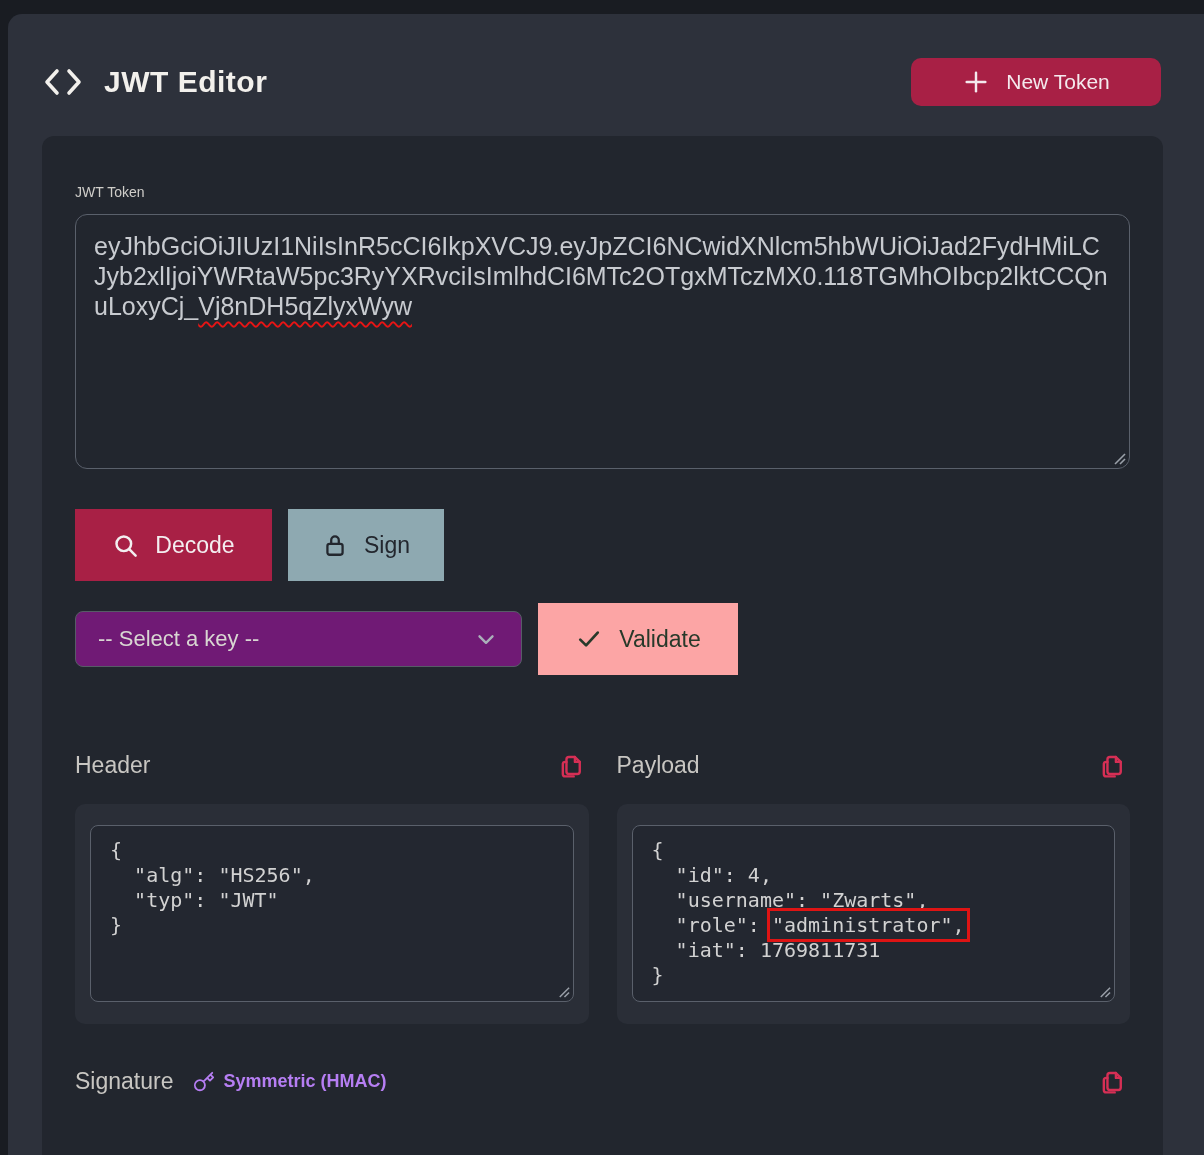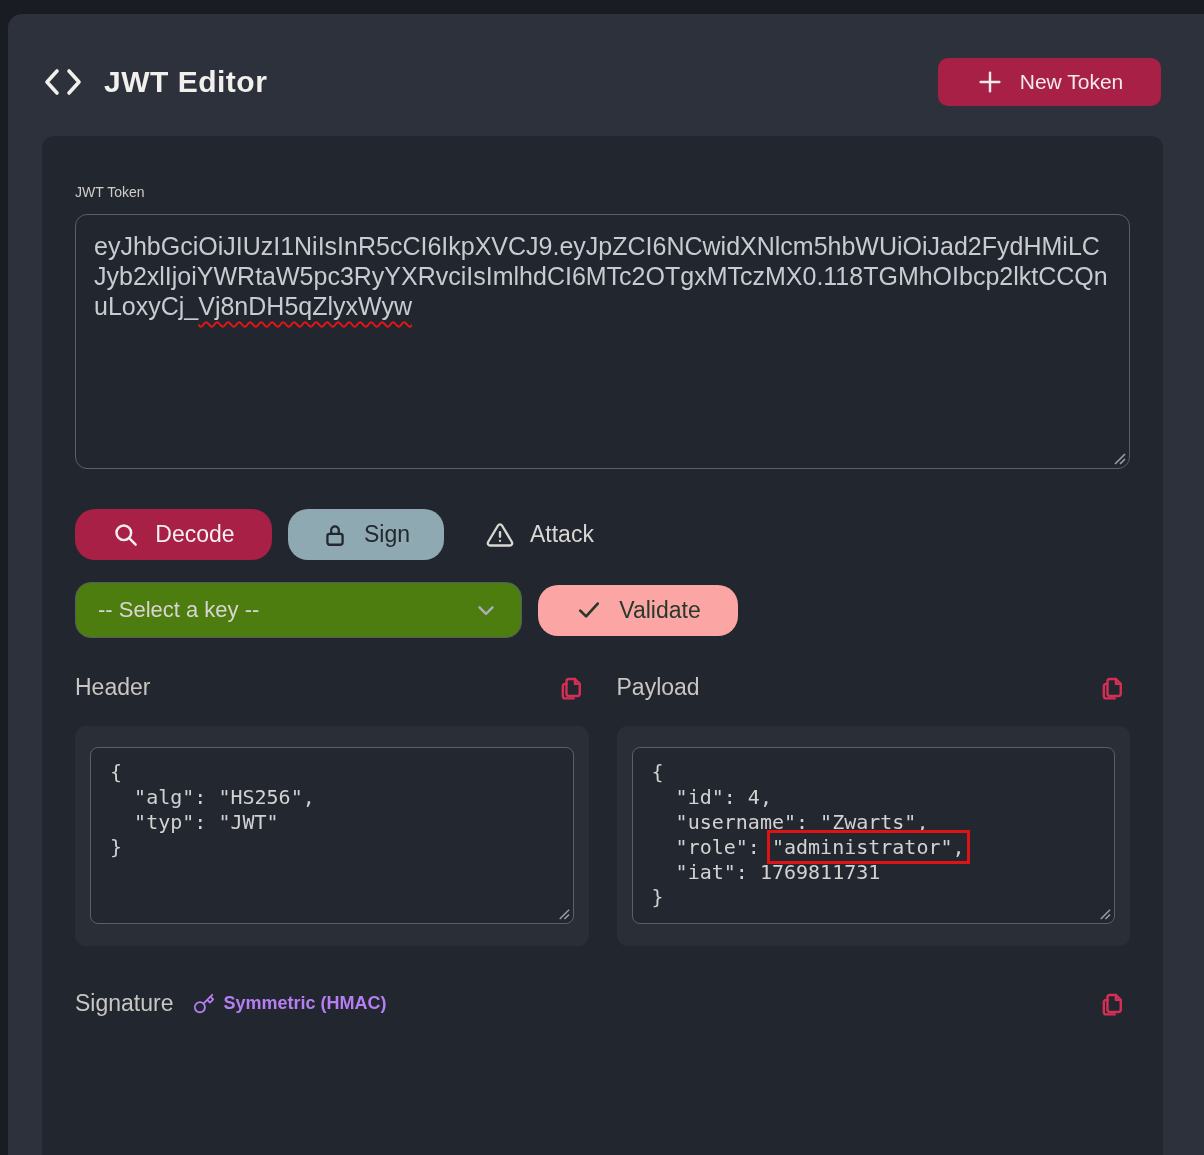--- a/index.html
+++ b/index.html
@@ -18,21 +18,21 @@
   .app-header {
     display:flex; justify-content:space-between; align-items:center;
     padding:44px 43px 0 34px;
   }
   .app-title-wrap { display:flex; gap:20px; }
   .app-title {
     font-size:30px; font-weight:bold; color:#f2f0ec; letter-spacing:0.5px;
   }
   .code-icon { display:flex; align-items:center; color:#f2f0ec; }
   .btn-new-token {
-    width:223px; height:48px; border:none; border-radius:10px;
+    width:250px; height:48px; border:none; border-radius:10px;
     background:#a82045; color:#f4e9ed; font-size:21px;
     font-family:"Liberation Sans", sans-serif;
     display:flex; align-items:center; justify-content:center; gap:16px;
     cursor:pointer;
   }
   
   .panel {
     margin:30px 41px 0 34px; height:1080px;
     background:#22262e; border-radius:12px;
     overflow:hidden;
@@ -62,36 +62,36 @@
     white-space:pre-wrap; word-break:break-all;
   }
   .misspell {
     text-decoration:underline; text-decoration-style:wavy;
     text-decoration-color:#e81414; text-decoration-thickness:2px;
     text-underline-offset:6px; text-decoration-skip-ink:none;
   }
   .resize-handle { position:absolute; right:3px; bottom:3px; color:#9aa0a9; }
   
   .actions-row { margin-top:40px; display:flex; align-items:center; gap:16px; }
-  .btn { border:none; border-radius:20px; height:51px; cursor:pointer;
+  .btn { border:none; border-radius:0; height:72px; cursor:pointer;
     display:flex; align-items:center; justify-content:center; gap:16px;
     font-family:"Liberation Sans", sans-serif; font-size:23px; }
   .btn-decode { width:197px; background:#a82045; color:#f3eef0; }
   .btn-sign   { width:156px; background:#8ea9b1; color:#23272e; }
   .btn-attack { background:transparent; color:#d9d7d3; padding:0 26px; }
   .select-row { margin-top:22px; display:flex; align-items:center; gap:16px; }
   .key-select {
-    width:447px; height:56px; border:1px solid #565c66; border-radius:16px;
-    background:#4d7c0f; color:#d8d6d2; font-size:22px;
+    width:447px; height:56px; border:1px solid #565c66; border-radius:8px;
+    background:#701a75; color:#d8d6d2; font-size:22px;
     display:flex; align-items:center; justify-content:space-between;
     padding:0 22px; cursor:pointer;
   }
   .btn-validate { width:200px; background:#fca5a5; color:#27392a; }
   
-  .sections { margin-top:34px; display:flex; gap:28px; }
+  .sections { margin-top:75px; display:flex; gap:28px; }
   .section-col { flex:1; }
   .section-head {
     display:flex; justify-content:space-between; align-items:center;
     height:30px; padding-right:2px;
   }
   .section-title { font-size:23px; color:#c8c6c2; }
   .copy-btn { background:none; border:none; cursor:pointer; color:#d62f55;
     display:flex; align-items:center; padding:0; }
   .json-panel {
     margin-top:24px; height:220px; background:#2a2e37;
@@ -167,30 +167,20 @@
         </button>
         <button class="btn btn-sign">
           <span>
             <svg width="26" height="26" viewBox="0 0 24 24" fill="none" stroke="currentColor" stroke-width="2.1" stroke-linecap="round" stroke-linejoin="round">
               <rect x="5" y="11" width="14" height="10" rx="2"></rect>
               <path d="M8.5 11V7.5a3.5 3.5 0 0 1 7 0V11"></path>
             </svg>
           </span>
           <span>Sign</span>
         </button>
-        <button class="btn btn-attack">
-          <span>
-            <svg width="28" height="28" viewBox="0 0 24 24" fill="none" stroke="currentColor" stroke-width="2" stroke-linecap="round" stroke-linejoin="round">
-              <path d="M10.29 3.86L1.82 18a2 2 0 0 0 1.71 3h16.94a2 2 0 0 0 1.71-3L13.71 3.86a2 2 0 0 0-3.42 0z"></path>
-              <line x1="12" y1="9.5" x2="12" y2="13.5"></line>
-                <line x1="12" y1="17" x2="12.01" y2="17"></line>
-            </svg>
-          </span>
-          <span>Attack</span>
-        </button>
       </div>
 
       <div class="select-row">
         <div class="key-select">
           <span>-- Select a key --</span>
           <span style="color:#aab0ba;">
             <svg width="26" height="26" viewBox="0 0 24 24" fill="none" stroke="currentColor" stroke-width="2.2" stroke-linecap="round" stroke-linejoin="round">
               <polyline points="6 9.5 12 15.5 18 9.5"></polyline>
             </svg>
           </span>

